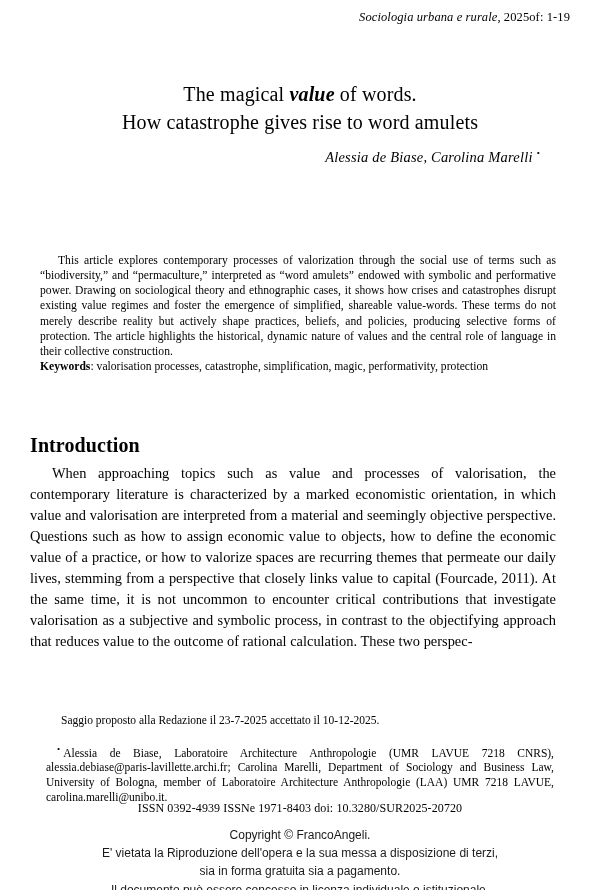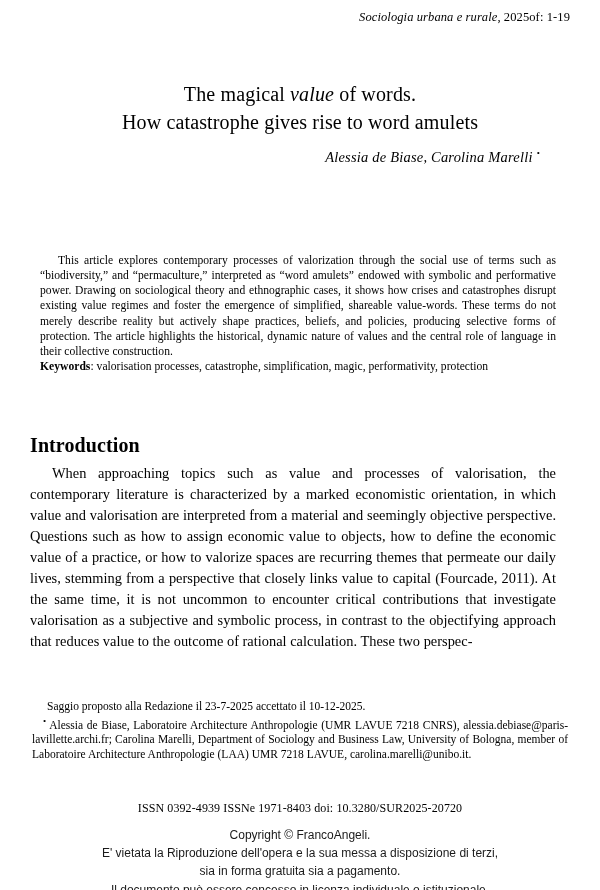--- a/index.html
+++ b/index.html
@@ -47,20 +47,21 @@
     top: 80px;
     text-align: center;
   }
   .title-line {
     font-size: 20px;
     line-height: 1.42;
     letter-spacing: 0.15px;
   }
   .title-line .ital {
     font-style: italic;
+    font-weight: bold;
   }
 
   
   .authors {
     position: absolute;
     left: 60px;
     right: 60px;
     top: 148px;
     text-align: right;
     font-size: 14.5px;
@@ -127,21 +128,21 @@
   .footnotes {
     position: absolute;
     left: 30px;
     width: 540px;
     top: 697px;
     font-size: 11.5px;
     line-height: 1.28;
     text-align: justify;
   }
   .footnotes p {
-    margin: 2px;
+    margin: 16px;
   }
   .footnotes p.fn-first {
     text-indent: 15px;
   }
   .footnotes p.fn-second {
     text-indent: 11px;
   }
   .footnotes .fn-star {
     font-size: 9px;
     vertical-align: super;

